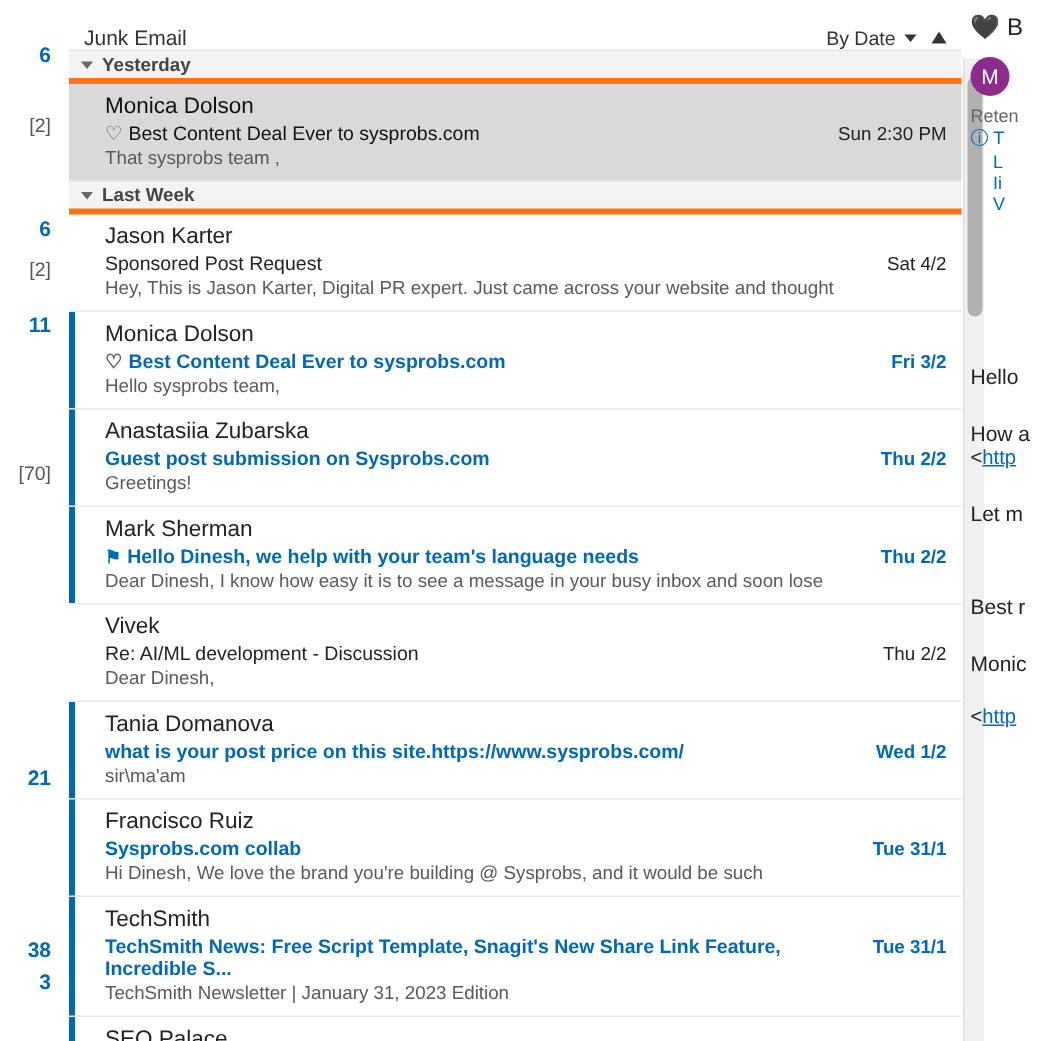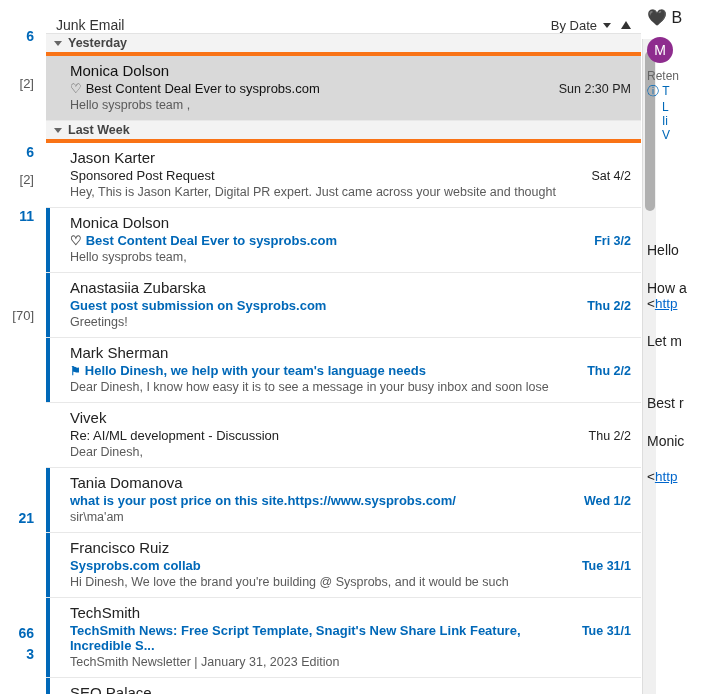--- a/index.html
+++ b/index.html
@@ -54,21 +54,21 @@
 <div class="root">
 
   <div class="counts" id="counts" style="position: relative;">
       <div class="cnum" style="position: absolute; top: 28px; width: 40px;">6</div>
       <div class="cbrack" style="position: absolute; top: 76px; width: 40px;">[2]</div>
       <div class="cnum" style="position: absolute; top: 144px; width: 40px;">6</div>
       <div class="cbrack" style="position: absolute; top: 172px; width: 40px;">[2]</div>
       <div class="cnum" style="position: absolute; top: 208px; width: 40px;">11</div>
       <div class="cbrack" style="position: absolute; top: 308px; width: 40px;">[70]</div>
       <div class="cnum" style="position: absolute; top: 510px; width: 40px;">21</div>
-      <div class="cnum" style="position: absolute; top: 625px; width: 40px;">66</div>
+      <div class="cnum" style="position: absolute; top: 625px; width: 40px;">38</div>
       <div class="cnum" style="position: absolute; top: 646px; width: 40px;">3</div>
     </div>
 
   <div class="listcol">
     <div class="hdr">
       <span class="hdr-left">Junk Email</span>
       <span class="hdr-right">
         <span>By Date</span>
         <span class="bydate-caret"></span>
         <span class="arrowup"></span>
@@ -79,21 +79,21 @@
           <span class="chev"></span>
           <span>Yesterday</span>
         </div>
         <div class="msg sel">
           <div class="msg-l">
             <div class="from">Monica Dolson</div>
             <div class="subj">
               <span class="heart">♡</span>
               <span>Best Content Deal Ever to sysprobs.com</span>
             </div>
-            <div class="prev">Hello sysprobs team ,</div>
+            <div class="prev">That sysprobs team ,</div>
           </div>
           <div class="date">Sun 2:30 PM</div>
         </div>
         <div class="grp">
           <span class="chev"></span>
           <span>Last Week</span>
         </div>
         <div class="msg">
           <div class="msg-l">
             <div class="from">Jason Karter</div>

